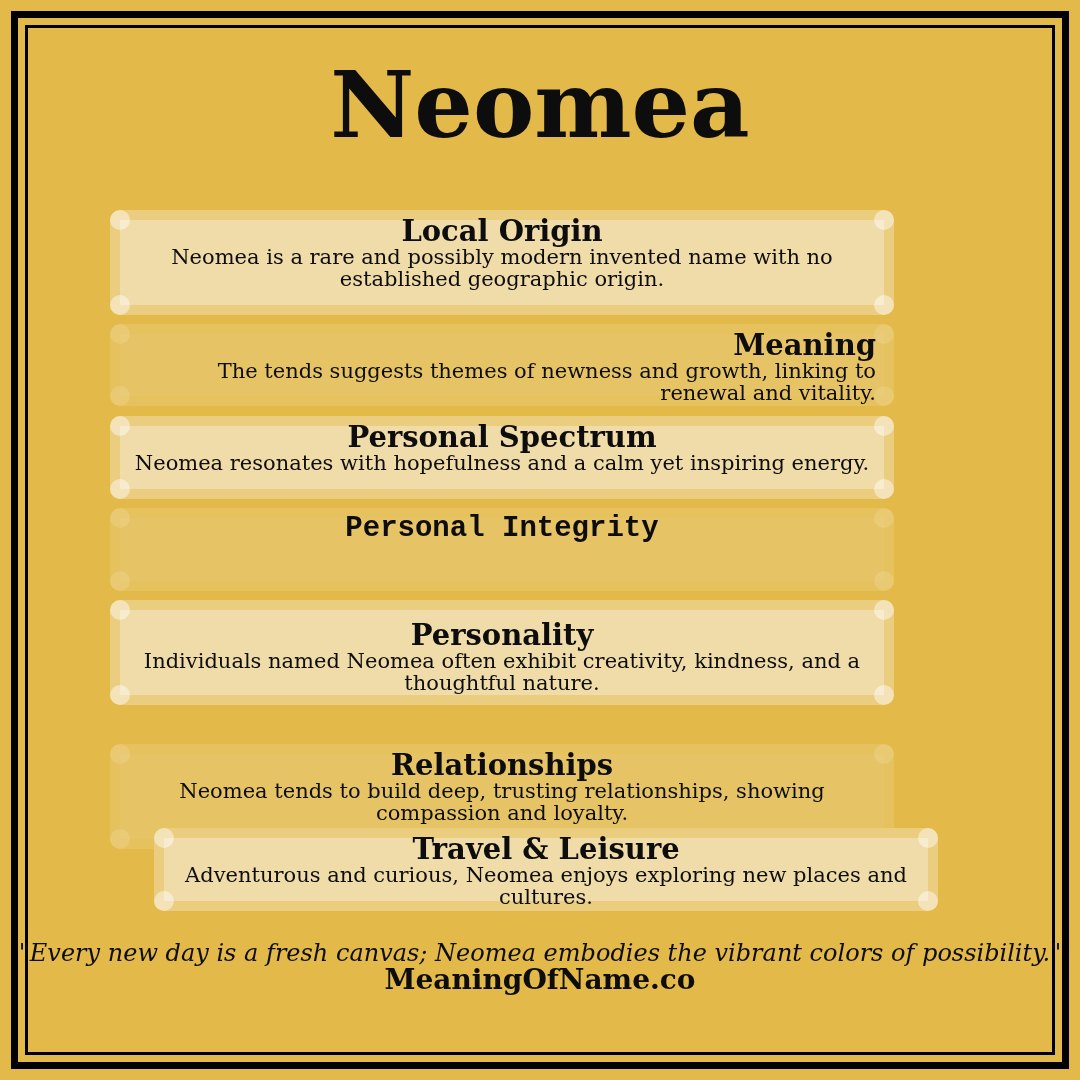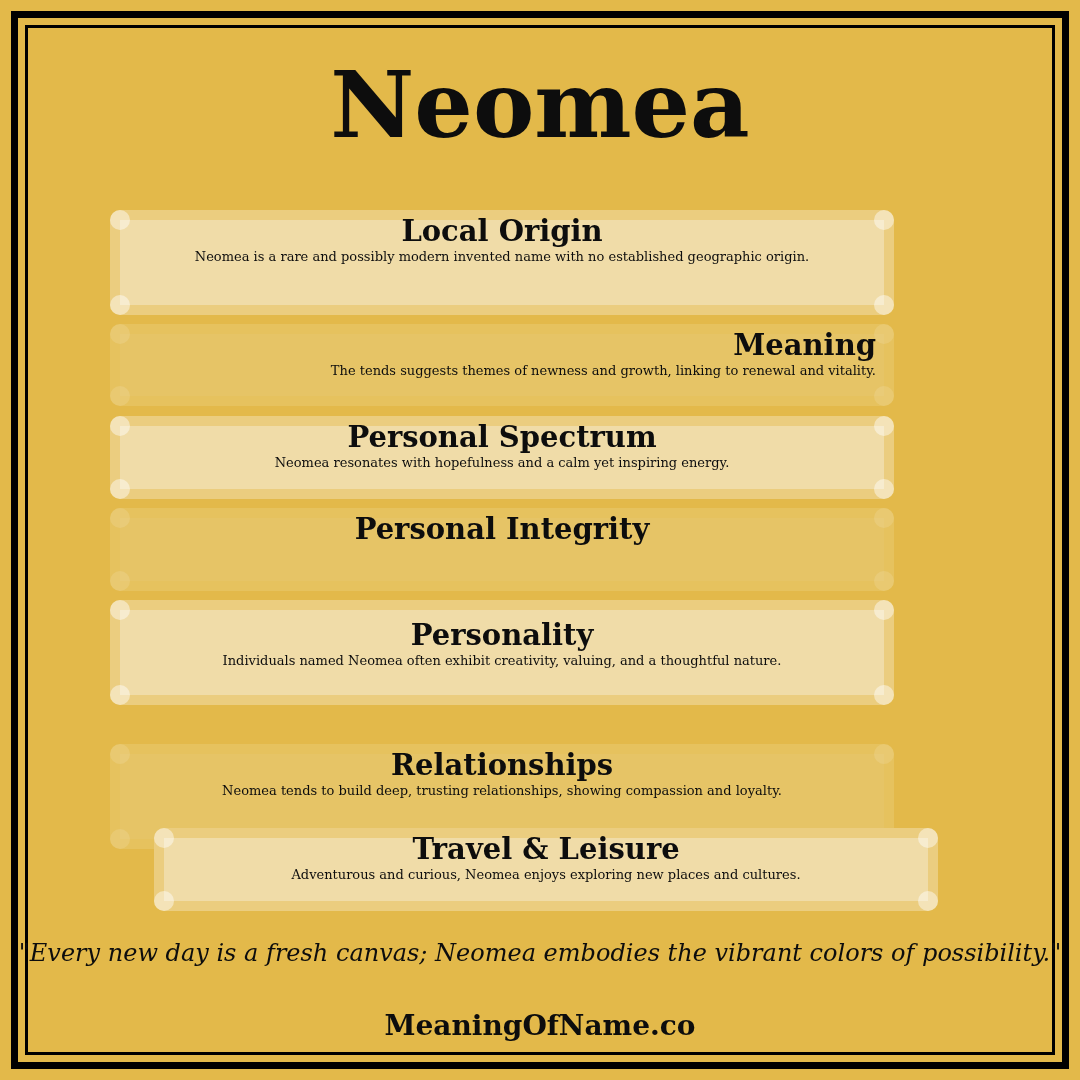--- a/index.html
+++ b/index.html
@@ -14,23 +14,23 @@
   .card .dot.tl { left:0; top:0; } .card .dot.tr { right:0; top:0; }
   .card .dot.bl { left:0; bottom:0; } .card .dot.br { right:0; bottom:0; }
   .card.light .bg-outer { background:#ebcd7f; }
   .card.light .bg-inner { background:#f0dca8; }
   .card.light .dot { background:rgba(255,255,255,0.45); }
   .card.dark .bg-outer { background:#e6c25e; }
   .card.dark .bg-inner { background:#e6c466; }
   .card.dark .dot { background:rgba(255,255,255,0.12); }
   .card .content { position:relative; text-align:center; padding:0 18px; }
   .card h2 { margin:0; font-size:29px; font-weight:bold; line-height:30px; }
-  .card p { margin:0; font-size:13px; line-height:22px; }
+  .card p { margin:0; font-size:21px; line-height:22px; }
   .quote { position:absolute; left:0; width:1080px; top:941px; text-align:center; font-style:italic; font-size:24px; line-height:24px; }
-  .brand { position:absolute; left:0; width:1080px; top:1010px; text-align:center; font-size:28px; font-weight:bold; line-height:32px; }
+  .brand { position:absolute; left:0; width:1080px; top:964px; text-align:center; font-size:28px; font-weight:bold; line-height:32px; }
 </style>
 </head>
 <body>
 
 <div class="frame-outer"></div>
 <div class="frame-inner"></div>
 
 <div class="title">Neomea</div>
 
 <div class="card light" style="top:210px;height:105px;">
@@ -65,42 +65,42 @@
   <div class="dot tl"></div>
     <div class="dot tr"></div>
     <div class="dot bl"></div>
     <div class="dot br"></div>
   <div class="content" style="padding-top:6px;">
     <h2>Personal Spectrum</h2>
     <p>Neomea resonates with hopefulness and a calm yet inspiring energy.</p>
   </div>
 </div>
 
-<div class="card dark" style="top:508px;height:83px;">
+<div class="card dark" style="top:508px;height:83px;font-family:Liberation Mono, monospace;">
   <div class="bg-outer"></div>
     <div class="bg-inner"></div>
   <div class="dot tl"></div>
     <div class="dot tr"></div>
     <div class="dot bl"></div>
     <div class="dot br"></div>
   <div class="content" style="padding-top:6px;">
     <h2>Personal Integrity</h2>
   </div>
 </div>
 
 <div class="card light" style="top:600px;height:105px;">
   <div class="bg-outer"></div>
     <div class="bg-inner"></div>
   <div class="dot tl"></div>
     <div class="dot tr"></div>
     <div class="dot bl"></div>
     <div class="dot br"></div>
   <div class="content" style="padding-top:20px;">
     <h2>Personality</h2>
-    <p>Individuals named Neomea often exhibit creativity, valuing, and a thoughtful nature.</p>
+    <p>Individuals named Neomea often exhibit creativity, kindness, and a thoughtful nature.</p>
   </div>
 </div>
 
 <div class="card dark" style="top:732px;height:105px;margin-top:12px;">
   <div class="bg-outer"></div>
     <div class="bg-inner"></div>
   <div class="dot tl"></div>
     <div class="dot tr"></div>
     <div class="dot bl"></div>
     <div class="dot br"></div>

